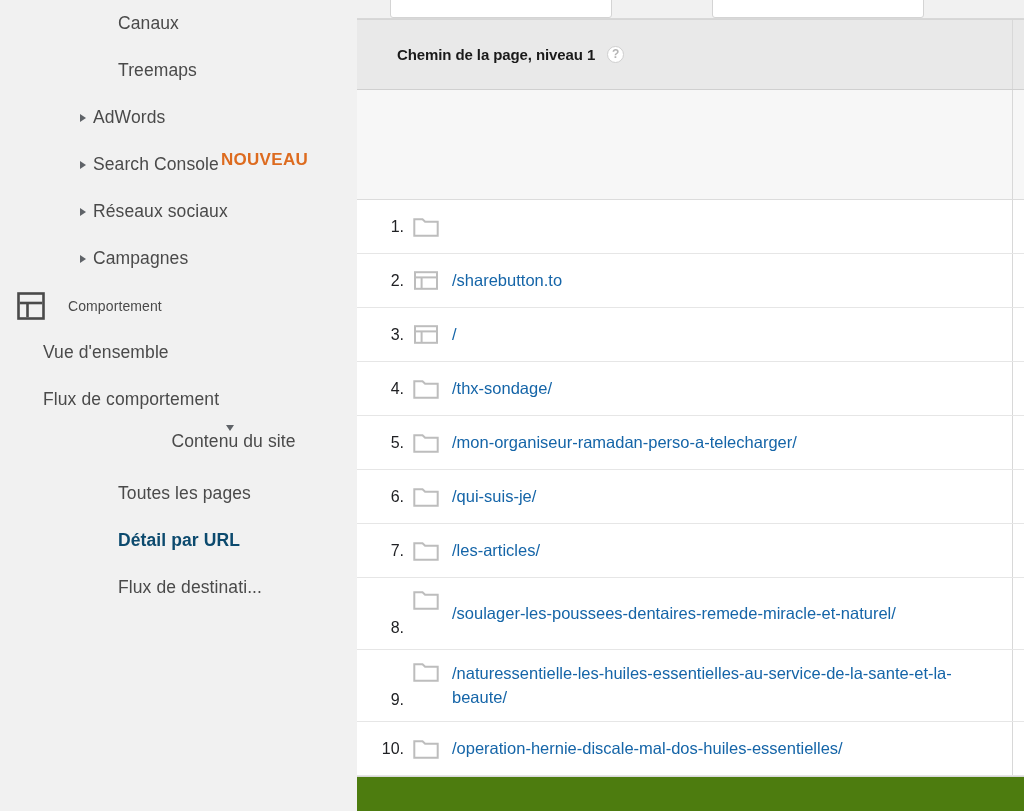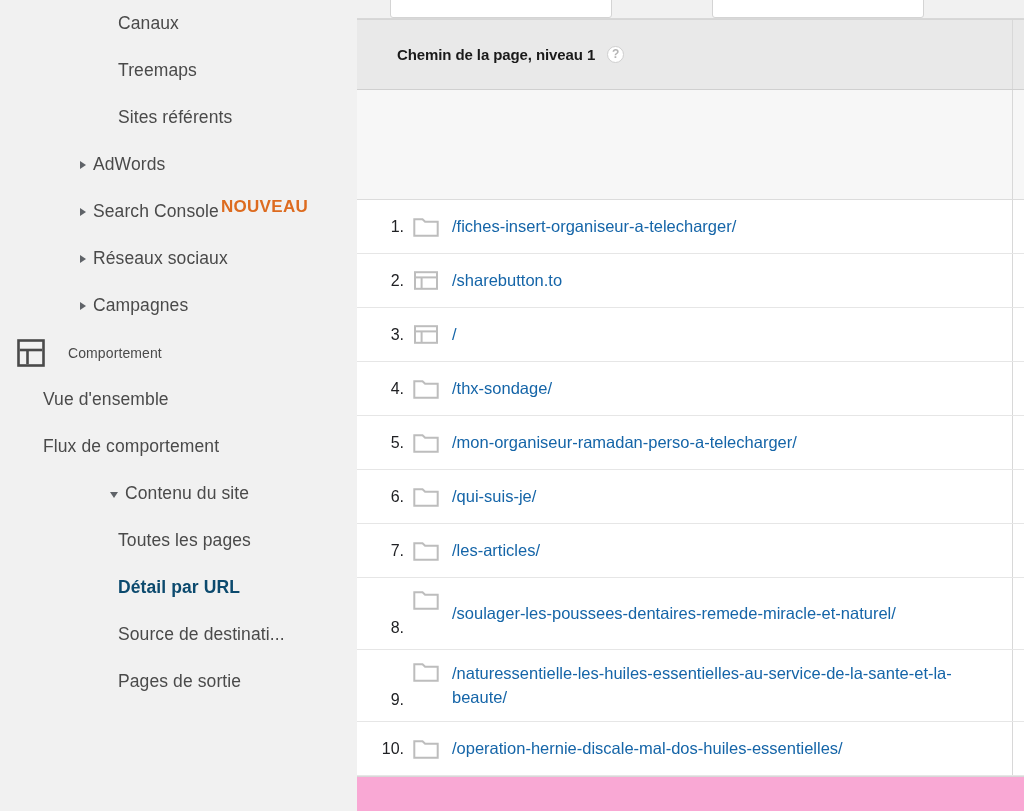--- a/index.html
+++ b/index.html
@@ -41,21 +41,21 @@
   }
   
   .lvl-deep { padding-left: 118px; }
   
   .lvl-arrow { padding-left: 80px; }
   
   .lvl-section { padding-left: 16px; }
   
   .lvl-two { padding-left: 43px; }
   
-  .lvl-two-caret { padding-left: 110px; }
+  .lvl-two-caret { padding-left: 110px; flex-direction: column; }
   
   .lvl-three { padding-left: 118px; }
 
   .caret-right {
     width: 0; height: 0;
     border-left: 6px solid #5f6368;
     border-top: 4.5px solid transparent;
     border-bottom: 4.5px solid transparent;
     margin-right: 7px;
     flex: 0 0 auto;
@@ -91,21 +91,21 @@
   .nav-label.active {
     font-weight: bold;
     color: #0c4a6e;
   }
 
   
   .main {
     flex: 1 1 auto;
     position: relative;
     height: 811px;
-    background: #f9a8d4;
+    background: #4d7c0f;
     overflow: hidden;
     text-decoration: underline;
   }
 
   
   .top-strip {
     position: absolute;
     left: 0; top: 0;
     width: 667px; height: 19px;
     background: #f1f1f1;
@@ -219,23 +219,20 @@
 
 <div class="app">
 
   <nav class="sidebar" id="sidebar">
       <div class="nav-item lvl-deep">
         <span class="nav-label">Canaux</span>
       </div>
       <div class="nav-item lvl-deep">
         <span class="nav-label">Treemaps</span>
       </div>
-      <div class="nav-item lvl-deep">
-        <span class="nav-label">Sites référents</span>
-      </div>
       <div class="nav-item lvl-arrow">
         <span class="caret-right"></span>
         <span class="nav-label">AdWords</span>
       </div>
       <div class="nav-item lvl-arrow">
         <span class="caret-right"></span>
         <span class="nav-label">Search Console</span>
         <span class="badge-new">NOUVEAU</span>
       </div>
       <div class="nav-item lvl-arrow">
@@ -264,24 +261,21 @@
         <span class="caret-down"></span>
         <span class="nav-label">Contenu du site</span>
       </div>
       <div class="nav-item lvl-three">
         <span class="nav-label">Toutes les pages</span>
       </div>
       <div class="nav-item lvl-three">
         <span class="nav-label active">Détail par URL</span>
       </div>
       <div class="nav-item lvl-three">
-        <span class="nav-label">Source de destinati...</span>
-      </div>
-      <div class="nav-item lvl-three">
-        <span class="nav-label">Pages de sortie</span>
+        <span class="nav-label">Flux de destinati...</span>
       </div>
     </nav>
 
   <div class="main">
 
     <div class="top-strip">
       <div class="top-input one"></div>
       <div class="top-input two"></div>
     </div>
 
@@ -296,21 +290,20 @@
       <div class="summary-row">
         <div class="col-div" style="left:655px"></div>
       </div>
 
       <div id="rows">
           <div class="row">
             <span class="row-index">1.</span>
             <svg class="row-icon" viewBox="0 0 26 21">
               <path d="M1.3 3.2 h8.2 l2.6 2.6 h12.6 v13.9 h-23.4 z" fill="none" stroke="#bdbdbd" stroke-width="2"></path>
             </svg>
-            <a class="row-link">/fiches-insert-organiseur-a-telecharger/</a>
             <div class="col-div" style="left: 655px;"></div>
           </div>
           <div class="row">
             <span class="row-index">2.</span>
             <svg class="row-icon" viewBox="0 0 26 21">
               <rect x="2" y="2.2" width="22" height="16.6" fill="none" stroke="#bdbdbd" stroke-width="2"></rect>
               <line x1="2.6" y1="7.4" x2="23.4" y2="7.4" stroke="#bdbdbd" stroke-width="2"></line>
               <line x1="8.6" y1="8" x2="8.6" y2="18.2" stroke="#bdbdbd" stroke-width="2"></line>
             </svg>
             <a class="row-link">/sharebutton.to</a>

